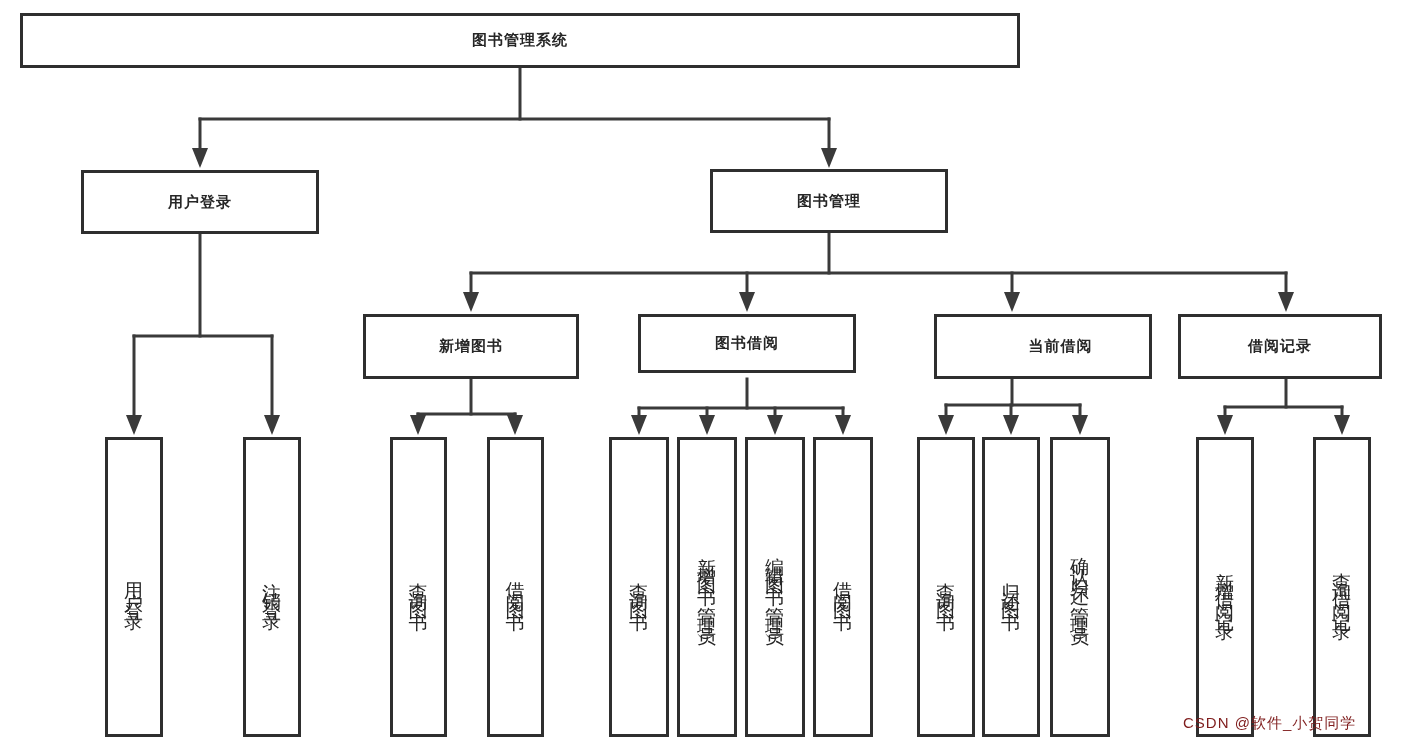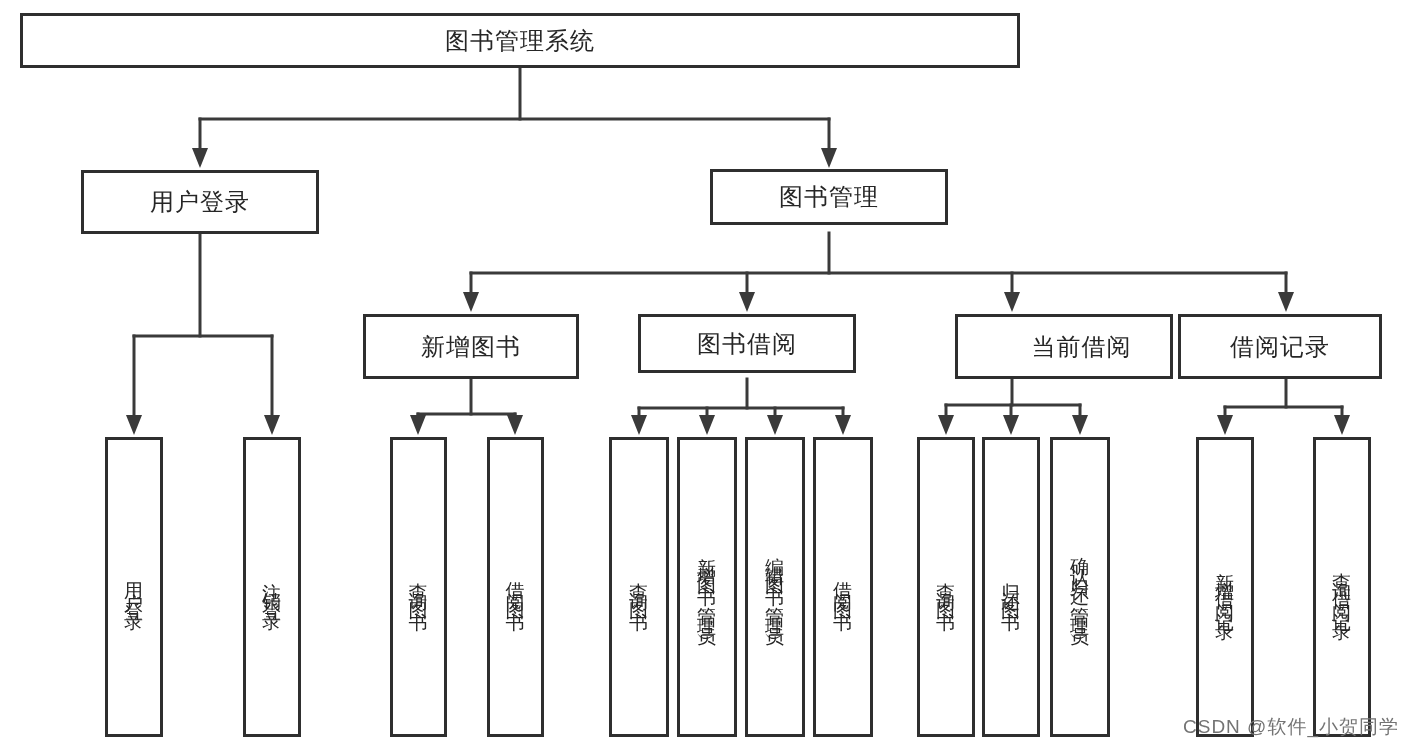--- a/index.html
+++ b/index.html
@@ -27,61 +27,62 @@
     box-sizing: border-box;
     background: #ffffff;
     border: 3px solid #2f2f2f;
     color: #262626;
     z-index: 2;
     display: flex;
     align-items: center;
     justify-content: center;
   }
   .hbox {
-    font-size: 24px;
+    font-size: 15px;
     letter-spacing: 1px;
+    font-weight: bold;
   }
   .vbox {
     top: 437px;
     height: 300px;
     font-size: 19px;
     writing-mode: vertical-rl;
     text-orientation: mixed;
     letter-spacing: 10px;
     line-height: 1;
   }
   
   #node-root        { left: 20px;   top: 13px;  width: 1000px; height: 55px; }
   #node-user-login  { left: 81px;   top: 170px; width: 238px;  height: 64px; }
-  #node-book-mgmt   { left: 710px;  top: 169px; width: 238px;  height: 56px; }
+  #node-book-mgmt   { left: 710px;  top: 169px; width: 238px;  height: 64px; }
   #node-new-book    { left: 363px;  top: 314px; width: 216px;  height: 65px; }
   #node-book-borrow { left: 638px;  top: 314px; width: 218px;  height: 59px; }
-  #node-cur-borrow  { left: 955px;  top: 314px; width: 218px;  height: 65px; padding-left: 35px; }
+  #node-cur-borrow  { left: 934px;  top: 314px; width: 218px;  height: 65px; padding-left: 35px; }
   #node-rec-borrow  { left: 1178px; top: 314px; width: 204px;  height: 65px; }
   
   #leaf-user-login  { left: 105px;  width: 58px; }
   #leaf-logout      { left: 243px;  width: 58px; }
   #leaf-nb-query    { left: 390px;  width: 57px; }
   #leaf-nb-borrow   { left: 487px;  width: 57px; }
   #leaf-bw-query    { left: 609px;  width: 60px; }
   #leaf-bw-add      { left: 677px;  width: 60px; }
   #leaf-bw-edit     { left: 745px;  width: 60px; }
   #leaf-bw-borrow   { left: 813px;  width: 60px; }
   #leaf-cur-query   { left: 917px;  width: 58px; }
   #leaf-cur-return  { left: 982px;  width: 58px; }
   #leaf-cur-confirm { left: 1050px; width: 60px; }
   #leaf-rec-add     { left: 1196px; width: 58px; }
   #leaf-rec-query   { left: 1313px; width: 58px; }
   #watermark {
     position: absolute;
     left: 1183px;
     top: 714px;
     z-index: 5;
-    font-size: 19px;
-    color: #737373;
+    font-size: 15px;
+    color: #7f1d1d;
     letter-spacing: 1px;
     white-space: nowrap;
   }
 </style>
 </head>
 <body>
 
 <div id="canvas">
 
   <svg id="connectors" viewBox="0 0 1405 747" xmlns="http://www.w3.org/2000/svg">

